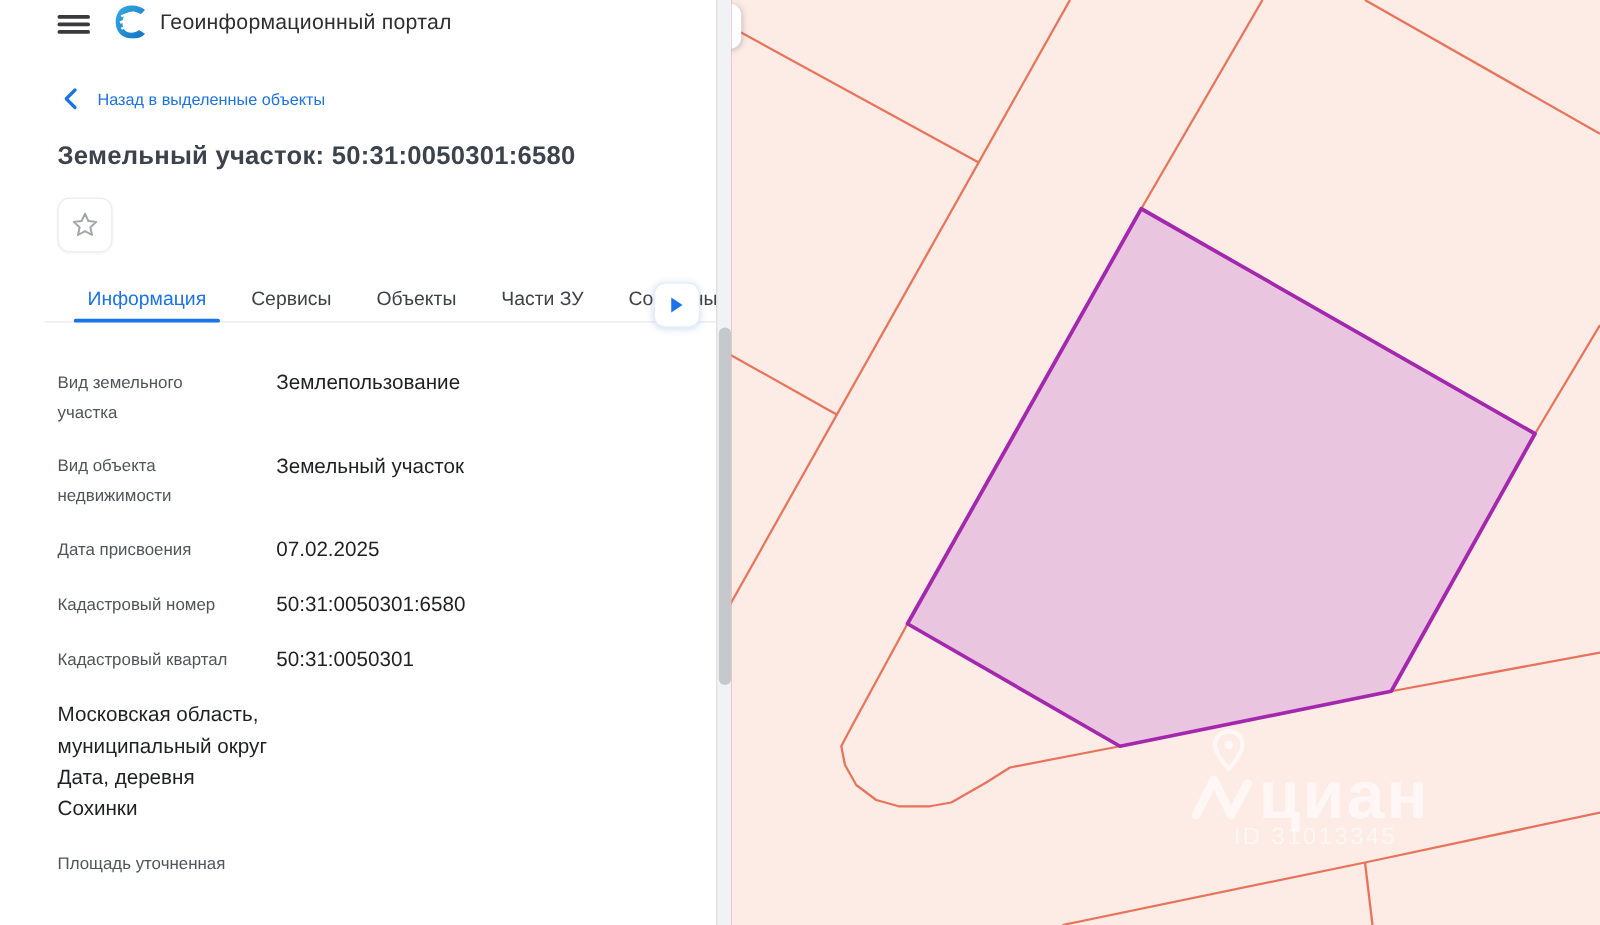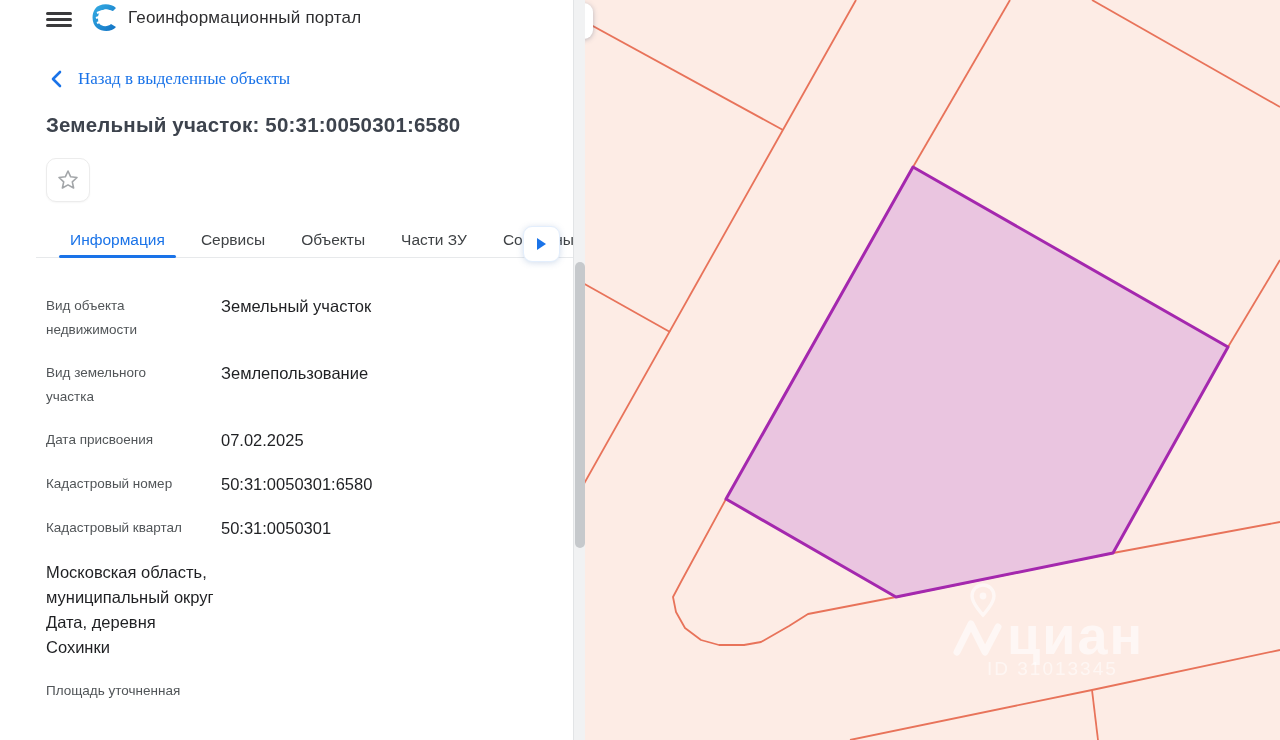--- a/index.html
+++ b/index.html
@@ -11,21 +11,21 @@
   .panel-clip { position:absolute; left:0; top:0; width:537px; height:740px; overflow:hidden; background:#fff; }
 
   .hamburger { position:absolute; left:10px; top:9px; width:26px; height:20px; border:none; background:transparent; cursor:pointer; }
   .hamburger span { display:block; height:3px; background:#3a3a3c; border-radius:2px; margin:3px 0; }
 
   .logo { position:absolute; left:55px; top:4px; }
   .app-title { position:absolute; left:92px; top:8px; font-size:17px; color:#2e2e30; letter-spacing:.2px; }
 
   .back { position:absolute; left:12px; top:69px; display:flex; align-items:center; gap:12px;
           background:transparent; border:none; cursor:pointer; }
-  .back-label { color:#1a73e8; font-size:17px;font-family:Liberation Serif, serif; }
+  .back-label { color:#1a73e8; font-size:13px; }
 
   .page-title { position:absolute; left:10px; top:113px; font-size:20.5px; font-weight:700; color:#3d434d; letter-spacing:.2px; }
 
   .star-btn { position:absolute; left:10px; top:158px; width:44px; height:44px; background:#fff;
               border:1px solid #ececec; border-radius:10px; box-shadow:0 1px 2px rgba(0,0,0,.04);
               display:flex; align-items:center; justify-content:center; cursor:pointer; }
 
   .tabs { position:absolute; left:0; top:222px; width:537px; height:36px; display:flex;
           padding-left:23px; border-bottom:1px solid #e7e9eb; white-space:nowrap; }
   .tab { position:relative; padding:9px 11px; margin-right:14px; font-size:15.5px; color:#3f4245; cursor:pointer; }
@@ -109,26 +109,26 @@
     <nav class="tabs" id="tabs">
         <div class="tab active">Информация</div>
         <div class="tab">Сервисы</div>
         <div class="tab">Объекты</div>
         <div class="tab">Части ЗУ</div>
         <div class="tab">Составные</div>
       </nav>
 
     <div class="fields" id="fields">
         <div class="field-row">
+          <div class="field-label">Вид земельного участка</div>
+          <div class="field-value">Землепользование</div>
+        </div>
+        <div class="field-row">
           <div class="field-label">Вид объекта недвижимости</div>
           <div class="field-value">Земельный участок</div>
-        </div>
-        <div class="field-row">
-          <div class="field-label">Вид земельного участка</div>
-          <div class="field-value">Землепользование</div>
         </div>
         <div class="field-row">
           <div class="field-label">Дата присвоения</div>
           <div class="field-value">07.02.2025</div>
         </div>
         <div class="field-row">
           <div class="field-label">Кадастровый номер</div>
           <div class="field-value">50:31:0050301:6580</div>
         </div>
         <div class="field-row">

